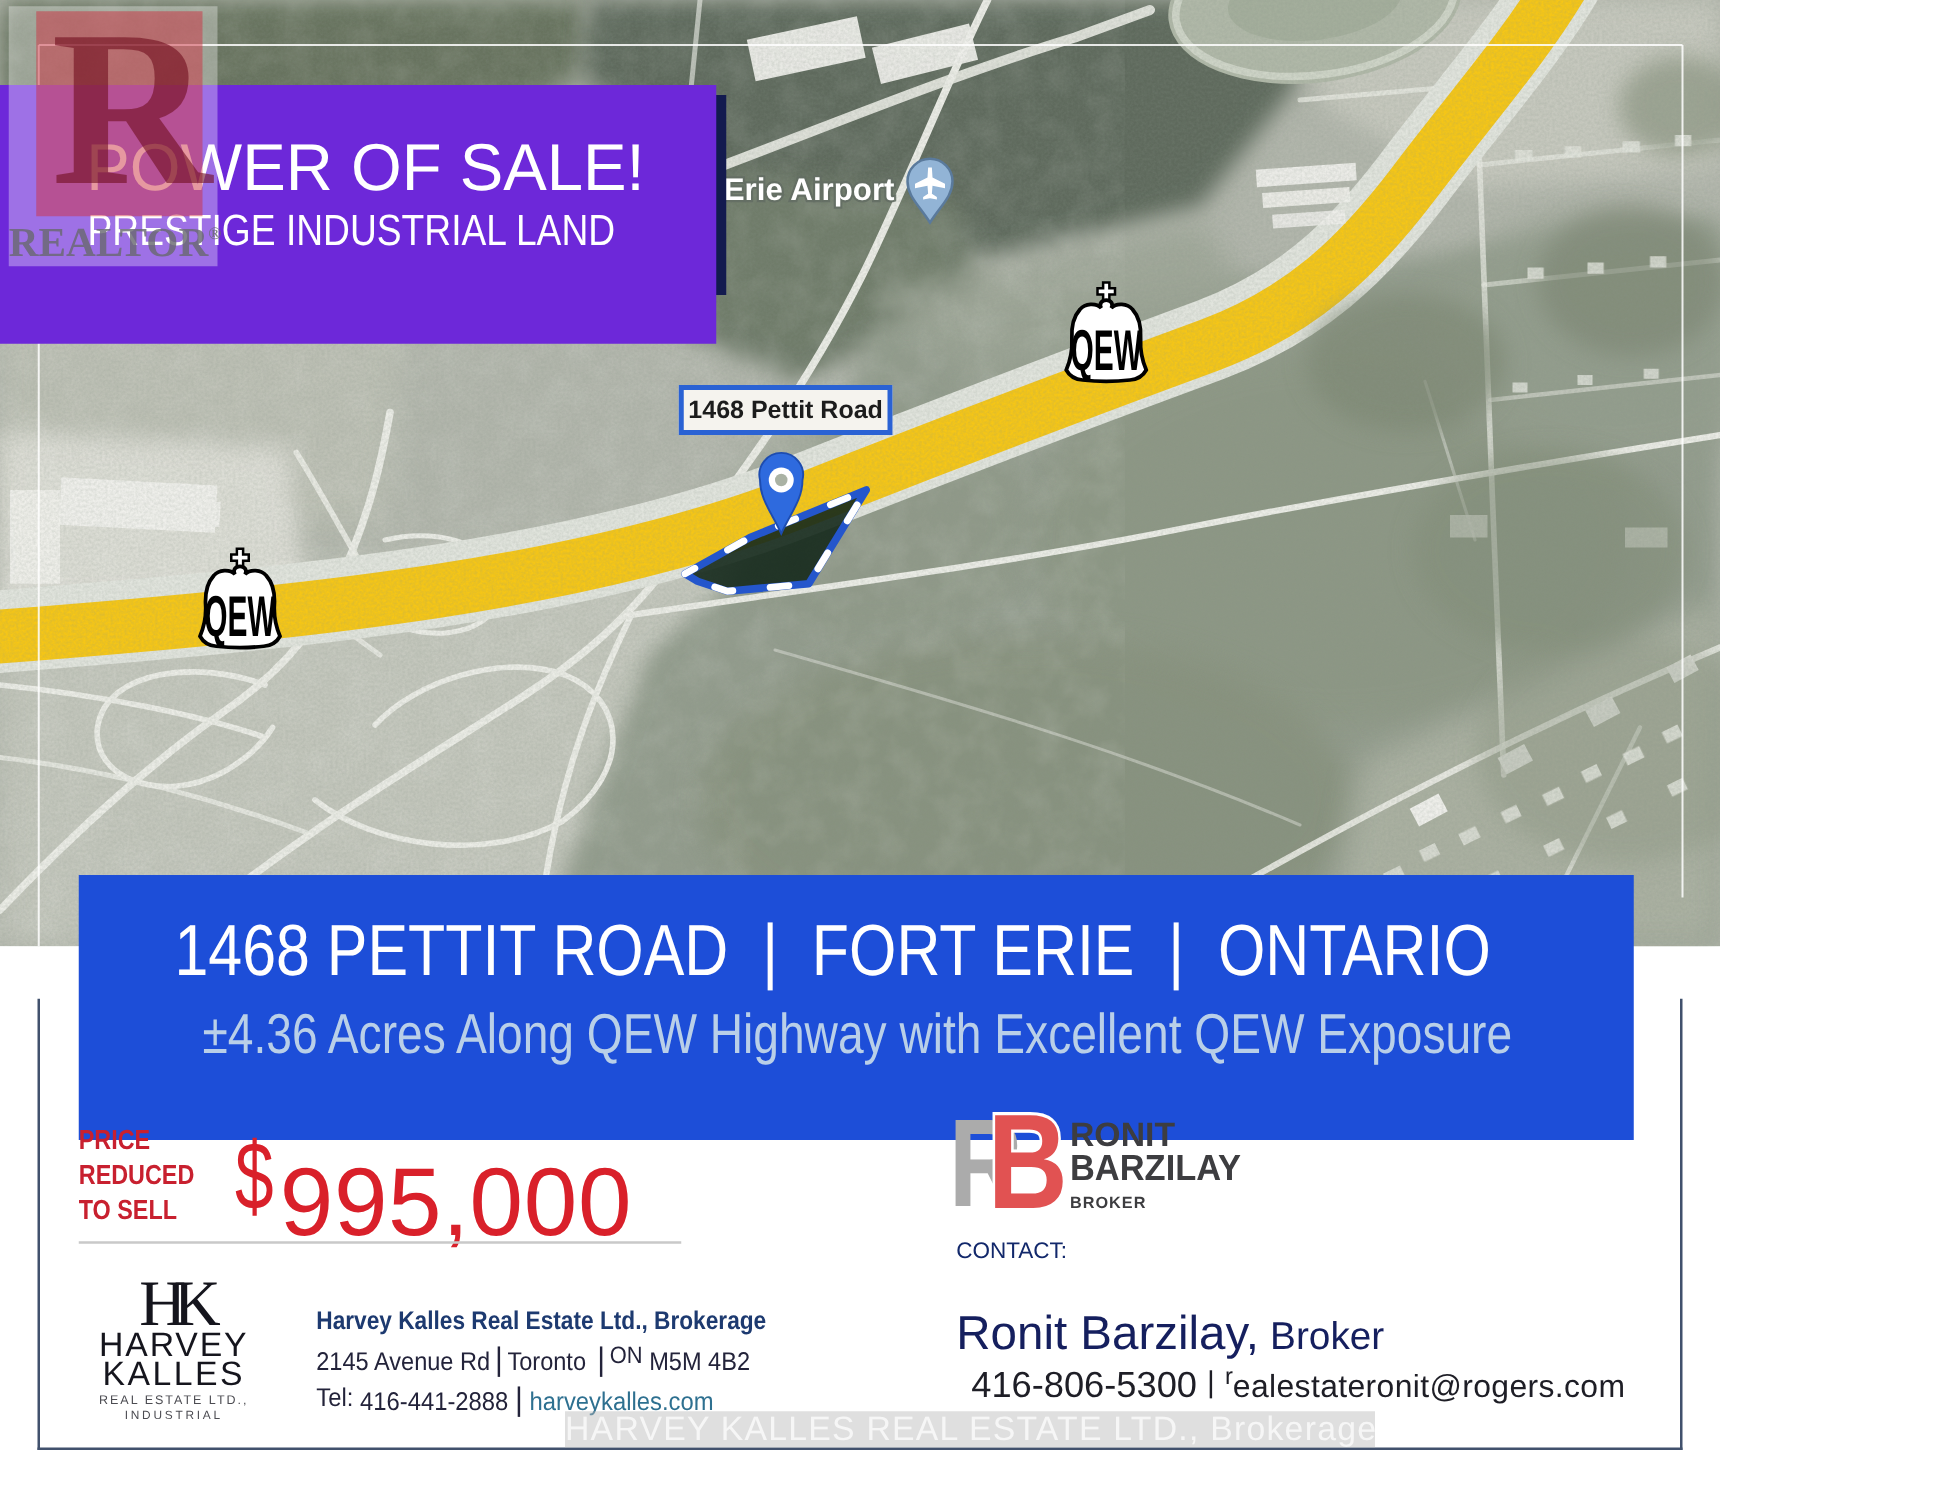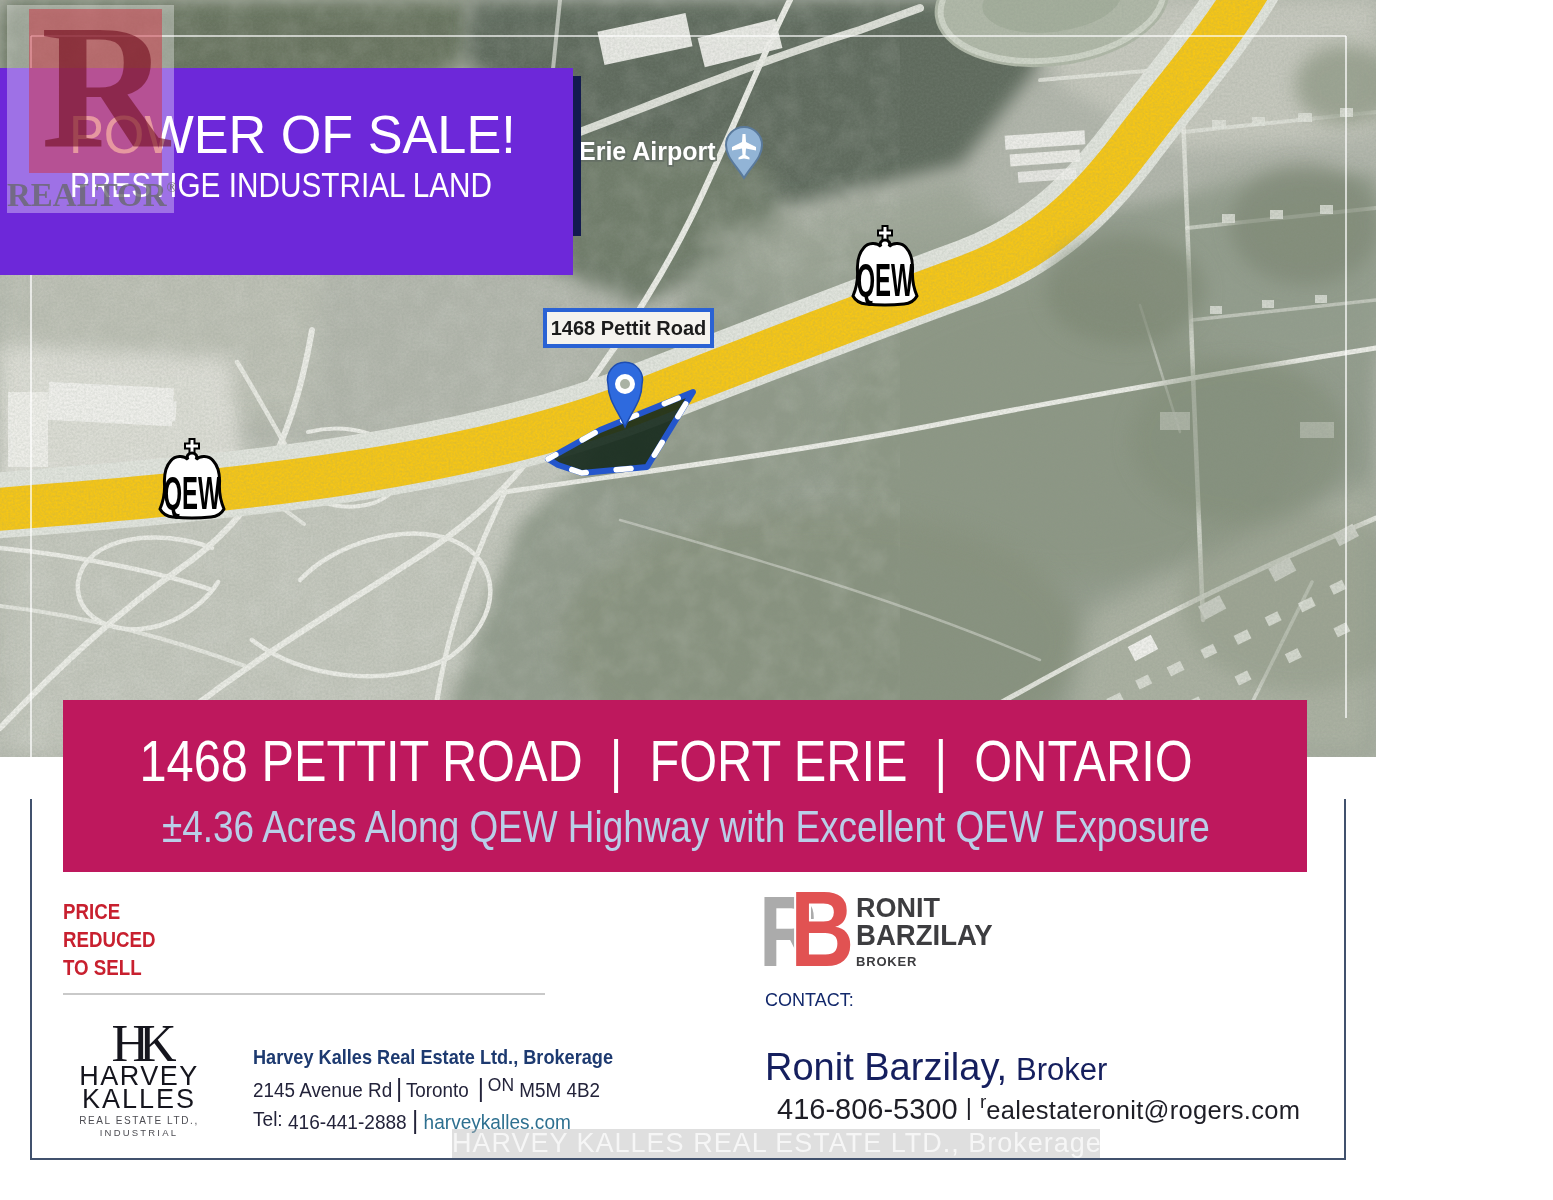--- a/index.html
+++ b/index.html
@@ -15,21 +15,21 @@
   #redbanner .l2{position:absolute;left:70px;top:97px;font-size:35px;color:#fff;white-space:nowrap;transform:scaleX(0.85);transform-origin:0 0;}
   
   #realtor{left:7px;top:5px;width:167px;height:208px;background:rgba(255,255,255,0.34);}
   #realtor .rsq{position:absolute;left:22px;top:4px;width:133px;height:164px;background:rgba(205,50,65,0.5);}
   #realtor .rsq span{position:absolute;left:12px;top:-26px;font-family:"Liberation Serif",serif;font-weight:bold;font-size:178px;color:rgba(112,14,30,0.6);}
   #realtor .rtxt{position:absolute;left:0px;top:172px;width:170px;font-family:"Liberation Serif",serif;font-weight:bold;font-size:33px;color:rgba(105,105,112,0.82);letter-spacing:0px;}
   
   #plabel{left:543px;top:308px;width:171px;height:40px;background:#f5f3ee;border:4px solid #2a62d4;box-sizing:border-box;
      display:flex;align-items:center;justify-content:center;font-size:20px;font-weight:600;color:#1c1c1c;white-space:nowrap;}
   
-  #navy{left:63px;top:700px;width:1244px;height:172px;background:#be185d;color:#fff;}
+  #navy{left:63px;top:700px;width:1244px;height:212px;background:#1d4ed8;color:#fff;}
   #navy .t1{position:absolute;top:27px;left:0;width:100%;text-align:center;font-size:58px;white-space:nowrap;transform:scaleX(0.84);transform-origin:50% 50%;left:-23px;}
   #navy .t2{position:absolute;top:101px;left:-13px;width:100%;text-align:center;font-size:45px;color:#b9cfe8;white-space:nowrap;transform:scaleX(0.82);transform-origin:50% 50%;}
   
   #bbox{left:30px;top:799px;width:1316px;height:361px;border-left:2px solid #41516d;border-right:2px solid #41516d;border-bottom:2px solid #41516d;box-sizing:border-box;}
   
   #price3{left:63px;top:898px;width:200px;font-size:22px;font-weight:bold;color:#c8202f;line-height:28px;transform:scaleX(0.85);transform-origin:0 0;}
   #bigprice{left:188px;top:911px;white-space:nowrap;color:#d9202a;line-height:1;}
   #bigprice .d{font-size:77px;line-height:1;display:inline-block;transform:scaleX(0.72);transform-origin:0 0;position:relative;top:-8px;vertical-align:top;margin-right:-7px;}
   #bigprice .n{font-size:77px;line-height:1;display:inline-block;letter-spacing:0.5px;position:relative;top:13px;vertical-align:top;}
   #priceline{left:63px;top:993px;width:482px;height:0;border-top:2px solid #c9c9c9;}
@@ -275,20 +275,21 @@
 
   <div id="navy" class="abs">
     <div class="t1">1468 PETTIT ROAD &nbsp;|&nbsp; FORT ERIE &nbsp;|&nbsp; ONTARIO</div>
     <div class="t2">±4.36 Acres Along QEW Highway with Excellent QEW Exposure</div>
   </div>
 
   <div id="bbox" class="abs"></div>
 
   <div id="price3" class="abs">PRICE<br>REDUCED<br>TO SELL</div>
 
+  <div id="bigprice" class="abs"><span class="d">$</span><span class="n">995,000</span></div>
 
   <div id="priceline" class="abs"></div>
 
   <div id="hklogo" class="abs">
     <div class="mono">HK</div>
     <div class="n1">HARVEY</div>
     <div class="n2">KALLES</div>
     <div class="s1">REAL ESTATE LTD.,</div>
     <div class="s2">INDUSTRIAL</div>
   </div>

